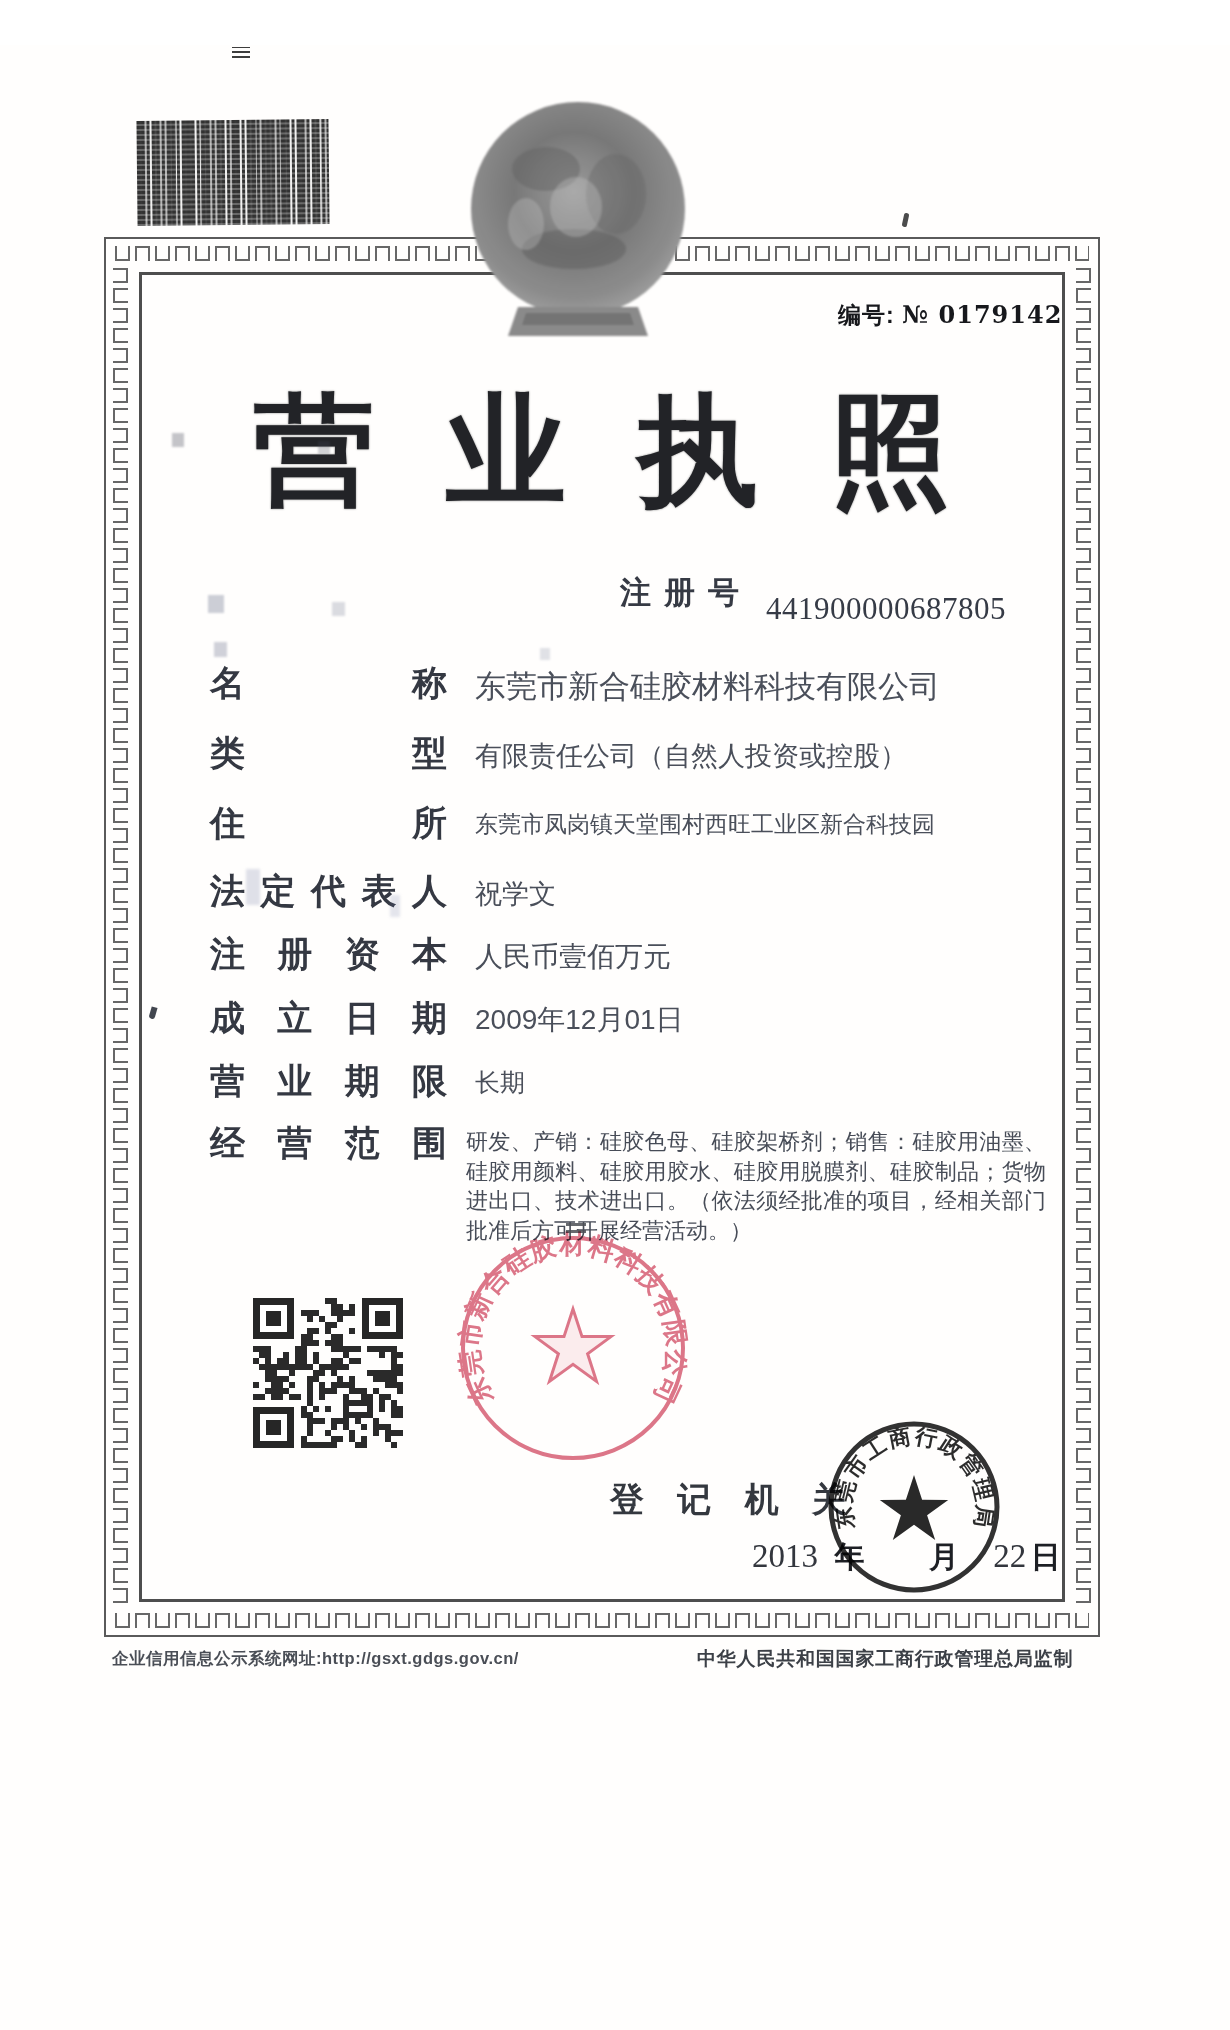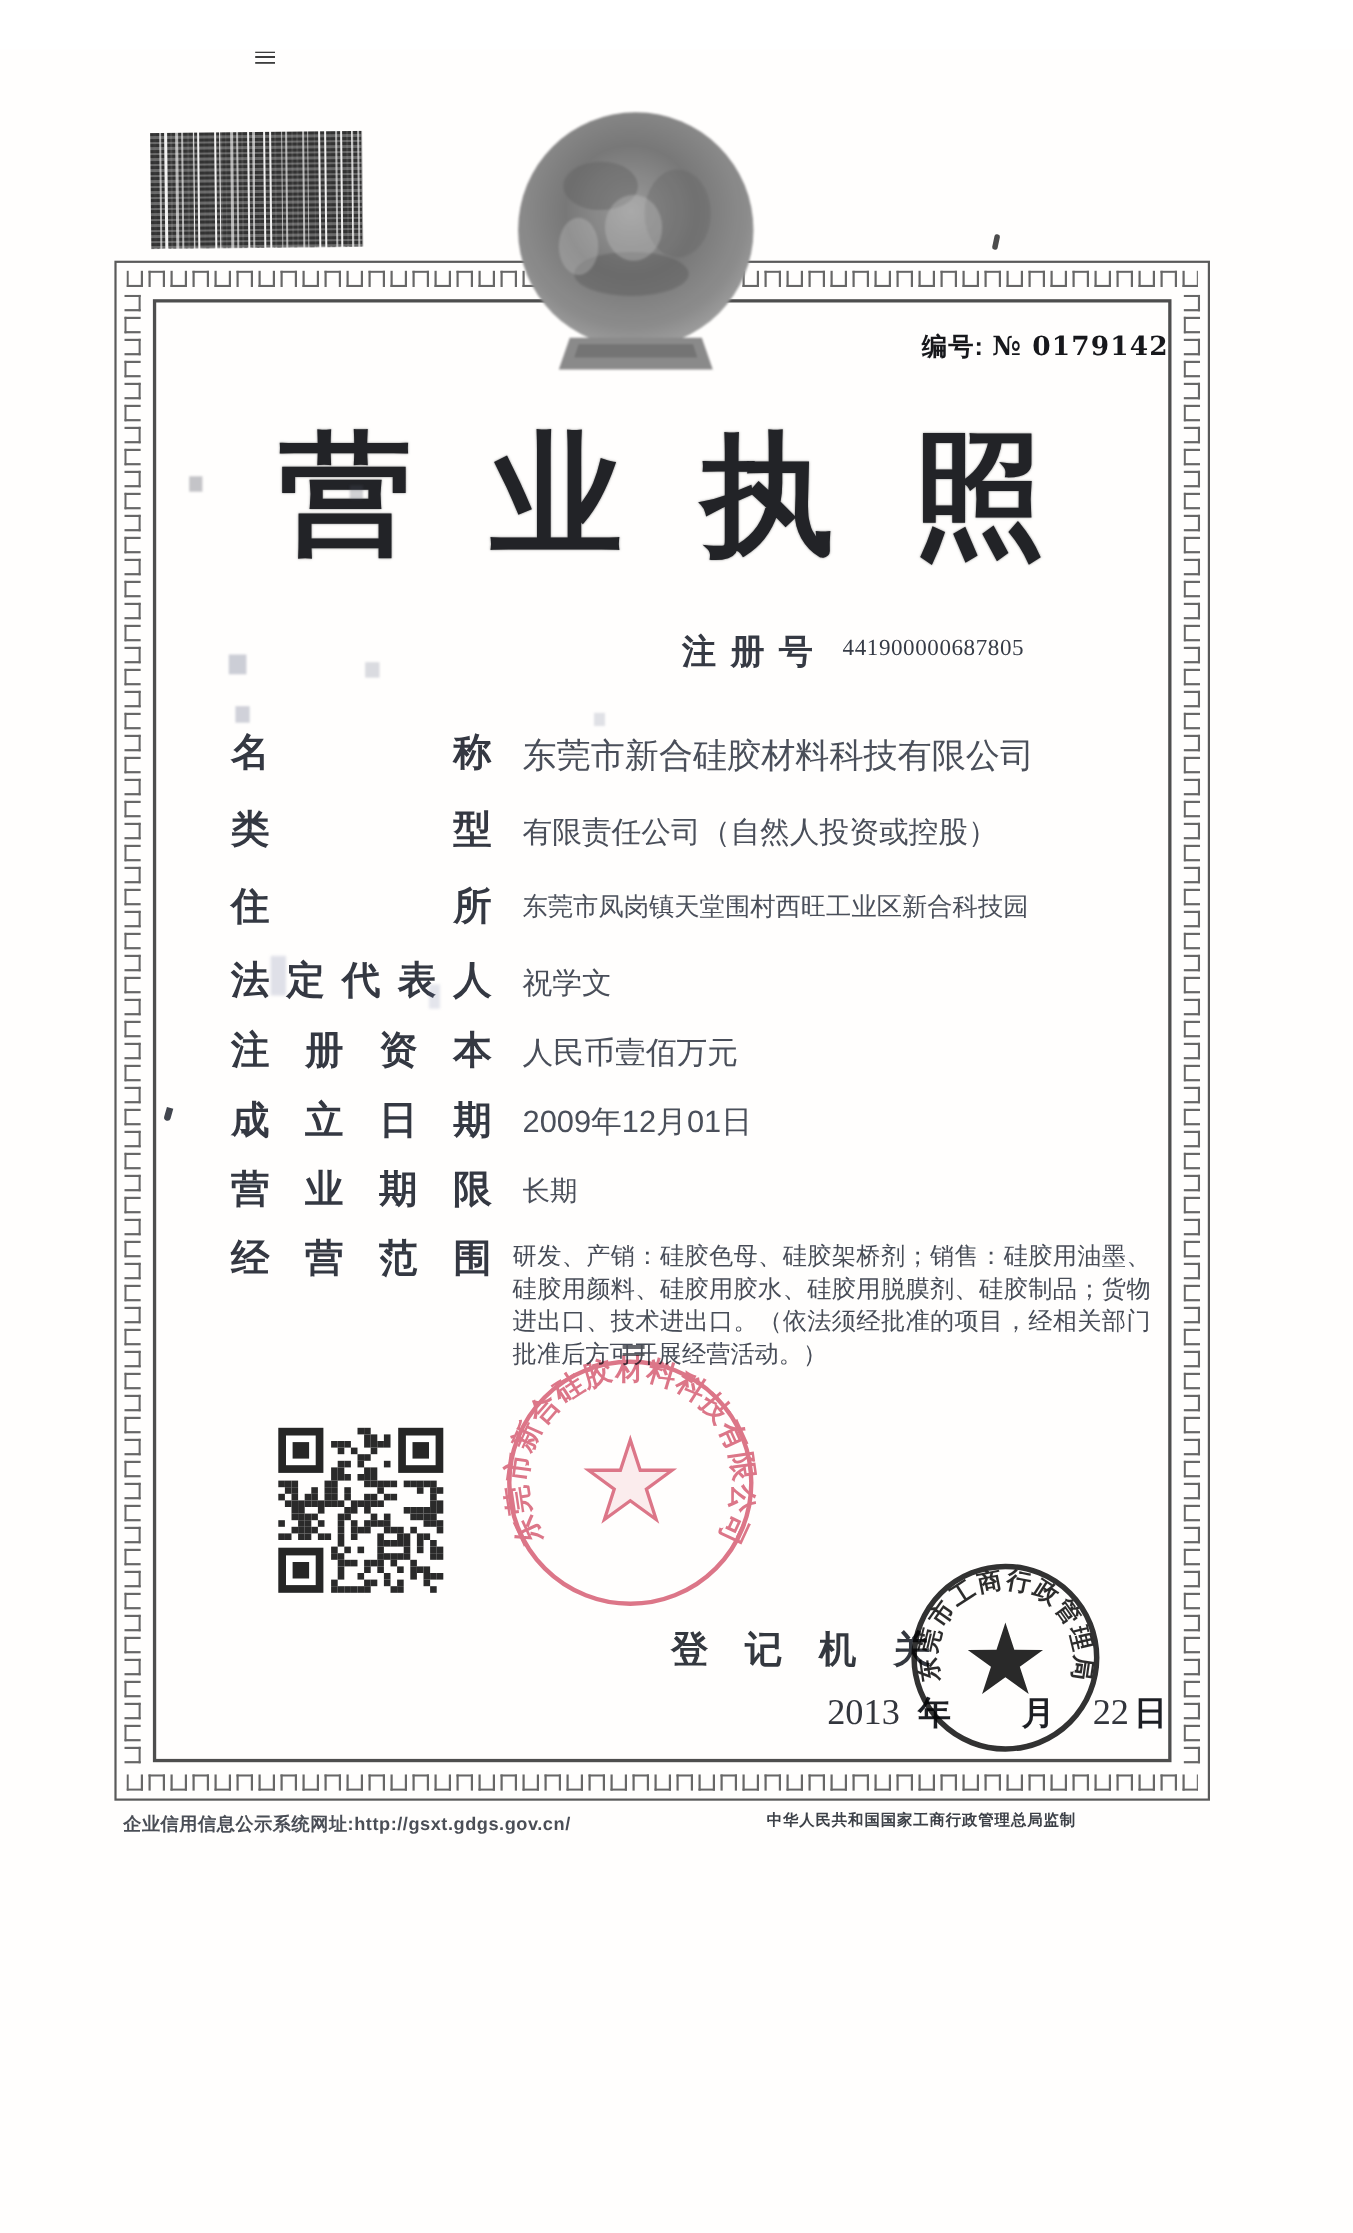--- a/index.html
+++ b/index.html
@@ -36,22 +36,22 @@
   .serial{left:838px;top:255px;z-index:4;color:#17181c;font-size:23px;font-weight:700;
           letter-spacing:1px;filter:blur(.2px);}
   .serial .no{font-family:"DejaVu Serif","Liberation Serif",serif;font-size:24px;}
   .title{left:104px;top:342px;width:996px;text-align:center;z-index:4;
          font-size:120px;line-height:1.05;font-weight:900;color:#26272b;
          letter-spacing:72px;padding-left:72px;box-sizing:border-box;white-space:nowrap;
          text-shadow:0 0 2px rgba(70,70,70,.75);filter:blur(.3px) contrast(1.05);}
   .regline{z-index:4;}
   .reg-label{left:620px;top:527px;font-size:31px;font-weight:700;color:#363a44;
              letter-spacing:13px;filter:blur(.25px);}
-  .reg-no{left:766px;top:531px;font-family:"Liberation Serif","DejaVu Serif",serif;
-          font-size:21px;color:#363b46;letter-spacing:.5px;filter:blur(.25px);}
+  .reg-no{left:766px;top:546px;font-family:"Liberation Serif","DejaVu Serif",serif;
+          font-size:31px;color:#363b46;letter-spacing:.5px;filter:blur(.25px);}
 
   .flabel{left:210px;width:237px;display:flex;justify-content:space-between;
           font-size:35px;font-weight:700;color:#343842;filter:blur(.25px);z-index:4;}
   .fvalue{left:475px;color:#4a4f5a;filter:blur(.25px);z-index:4;white-space:nowrap;}
   .v-name{font-size:31px;} .v-type{font-size:27px;} .v-addr{font-size:23px;}
   .v-rep{font-size:27px;} .v-cap{font-size:28px;} .v-est{font-size:28px;} .v-term{font-size:25px;}
   .v-scope{left:466px;width:580px;font-size:22px;line-height:29.5px;white-space:normal;
            text-align:justify;color:#474c57;}
 
   
@@ -70,21 +70,21 @@
 
   .registrar{left:610px;top:1432px;font-size:34px;font-weight:700;color:#34383f;
              letter-spacing:21px;z-index:4;filter:blur(.25px);white-space:nowrap;}
   .date-line{left:752px;top:1492px;z-index:4;color:#2b2e35;filter:blur(.25px);white-space:nowrap;}
   .dl-num{font-family:"Liberation Serif","DejaVu Serif",serif;font-size:33px;color:#33363d;}
   .dl-unit{font-size:30px;font-weight:700;color:#1d1f24;}
   .g1{margin-left:12px;} .g2{margin-left:60px;} .g3{margin-left:30px;text-align:right;}
 
   .footer-left{left:112px;top:1603px;font-size:16.5px;font-weight:600;color:#4a4e56;
                letter-spacing:.5px;filter:blur(.25px);}
-  .footer-right{left:697px;top:1601px;font-size:14px;font-weight:700;color:#3c4047;
+  .footer-right{left:697px;top:1601px;font-size:19px;font-weight:700;color:#3c4047;
                 letter-spacing:.8px;filter:blur(.25px);}
 
   
   .spk{z-index:5;pointer-events:none;}
   .sp1{left:232px;top:2px;width:18px;height:11px;
        background:repeating-linear-gradient(0deg,#3d3d3d 0 2px,transparent 2px 5px);}
   .sp2{left:903px;top:168px;width:5px;height:14px;background:#4c4c4c;border-radius:2px;transform:rotate(12deg);}
   .sp3{left:172px;top:388px;width:12px;height:14px;background:rgba(70,75,90,.32);filter:blur(1px);}
   .sp4{left:318px;top:396px;width:12px;height:13px;background:rgba(70,75,90,.25);filter:blur(1px);}
   .sp5{left:208px;top:550px;width:16px;height:18px;background:rgba(85,95,125,.30);filter:blur(1px);}

